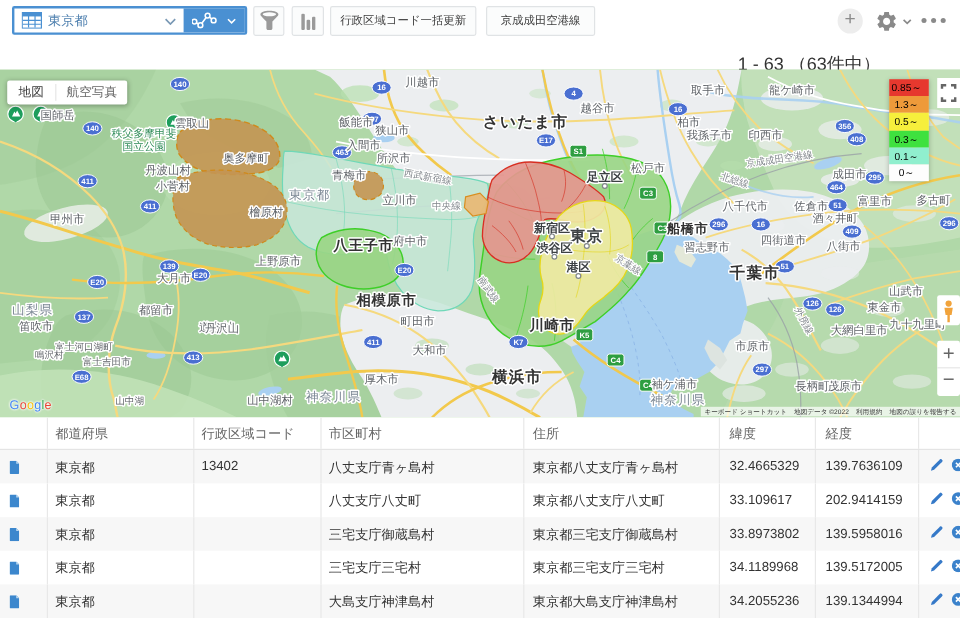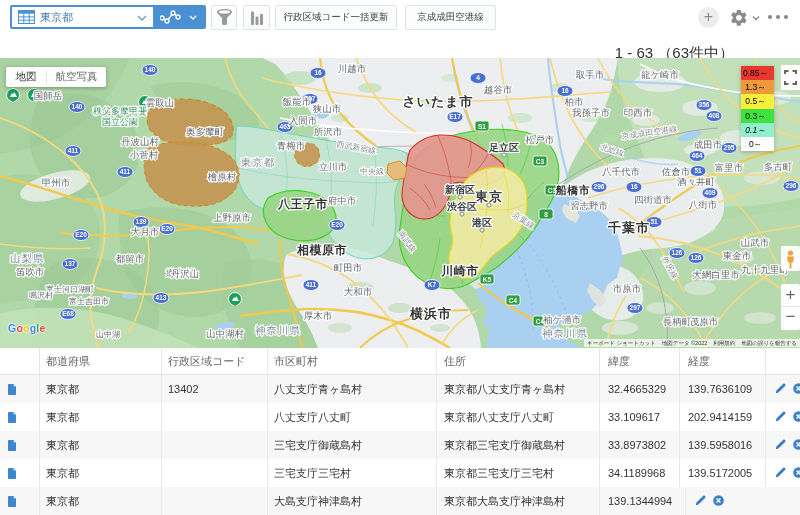--- a/index.html
+++ b/index.html
@@ -27,21 +27,21 @@
   #maptype .b { width:60px; text-align:center; color:#666; border-left:1px solid #e6e6e6; }
   #legend { position:absolute; left:741px; top:8px; width:33px; font-size:8.5px;
             box-shadow:0 1px 4px rgba(0,0,0,.25); }
   #legend div { height:14.2px; line-height:14.2px; text-align:center; padding-right:4px; color:#000; }
   #fs { position:absolute; left:781px; top:7px; width:19px; height:25px; background:#fff; }
   #pegman { position:absolute; left:781px; top:188px; width:19px; height:25px; background:#fff; border-radius:2px;}
   #zoomc { position:absolute; left:781px; top:226px; width:19px; height:46px; background:#fff; border-radius:2px;
            color:#666; font-size:17px; text-align:center;}
   #zoomc .zp { height:23px; line-height:22px; border-bottom:1px solid #e6e6e6;}
   #zoomc .zm { height:22px; line-height:20px; }
-  #glogo { position:absolute; left:8px; top:264px; font-size:10.5px; font-weight:bold; letter-spacing:.2px;
+  #glogo { position:absolute; left:8px; top:274px; font-size:10.5px; font-weight:normal; letter-spacing:.2px;
            text-shadow:0 0 2px #fff, 0 0 2px #fff, 0 0 2px #fff; }
   #attrib { position:absolute; right:0; bottom:1px; height:8px; font-size:5.5px; color:#333;
             background:rgba(255,255,255,.7); padding:0 3px; display:flex; gap:6px; align-items:center;}
   
   #tbl { position:absolute; left:0; top:348px; width:800px; height:167px; background:#fff; font-size:11px; color:#333; }
   .trow { position:absolute; left:0; width:800px; display:flex; align-items:center; }
   .hrow { height:27px; top:0; color:#666; border-bottom:1px solid #e4e4e4; background:#fff;}
   .c0 { width:24px; flex:none; display:flex; justify-content:center; }
   .c1 { width:122px; flex:none; padding-left:6px;margin-left:15px; }
   .c2 { width:106px; flex:none; padding-left:6px; }
@@ -537,21 +537,21 @@
     </svg>
   <div id="maptype">
       <span class="a">地図</span>
       <span class="b">航空写真</span>
     </div>
   <div id="legend">
     <div style="background:#e6382e;">0.85～</div>
     <div style="background:#ee9a3a;">1.3～</div>
     <div style="background:#f6ef3c;">0.5～</div>
     <div style="background:#3fe13f;">0.3～</div>
-    <div style="background:#90efce;font-style:italic;">0.1～</div>
+    <div style="background:#90efce;">0.1～</div>
     <div style="background:#fdfdfd;">0～</div>
   </div>
   <div id="fs">
     <svg width="19" height="25" viewBox="0 0 19 25">
       <g stroke="#666" stroke-width="2" fill="none">
         <path d="M4,9 V6 H7.5"></path>
           <path d="M11.5,6 H15 V9"></path>
         <path d="M15,16 V19 H11.5"></path>
           <path d="M7.5,19 H4 V16"></path>
       </g>
@@ -689,20 +689,21 @@
       <div class="c0">
         <svg width="8" height="11" viewBox="0 0 8 11">
           <path d="M0.8,0 h4.7 l2.5,2.5 v7.7 a0.8,0.8 0 0 1 -0.8,0.8 h-6.4 a0.8,0.8 0 0 1 -0.8,-0.8 v-9.4 a0.8,0.8 0 0 1 0.8,-0.8 z" fill="#3c87cd"></path>
           <path d="M5.5,0 l2.5,2.5 h-2.5 z" fill="#b9d6ee"></path>
         </svg>
       </div>
       <div class="c1">東京都</div>
    <div class="c2"></div>
       <div class="c3">大島支庁神津島村</div>
       <div class="c4">東京都大島支庁神津島村</div>
+   <div class="c5">34.2055236</div>
       <div class="c6">139.1344994</div>
    <div class="c7">
         <span style="margin-left:9px"><svg width="11" height="11" viewBox="0 0 11 11">
             <path d="M0.8,10.2 l0.7,-2.6 6.3,-6.3 1.9,1.9 -6.3,6.3 z" fill="#3579c8"></path>
             <path d="M8.3,0.8 a0.9,0.9 0 0 1 1.3,0 l0.6,0.6 a0.9,0.9 0 0 1 0,1.3 l-0.7,0.7 -1.9,-1.9 z" fill="#3579c8"></path>
           </svg></span>
         <span style="margin-left:7px"><svg width="11" height="11" viewBox="0 0 11 11">
             <circle cx="5.5" cy="5.5" r="5.3" fill="#3b82cb"></circle>
             <path d="M3.6,3.6 L7.4,7.4 M7.4,3.6 L3.6,7.4" stroke="#fff" stroke-width="1.4"></path>
           </svg></span>

